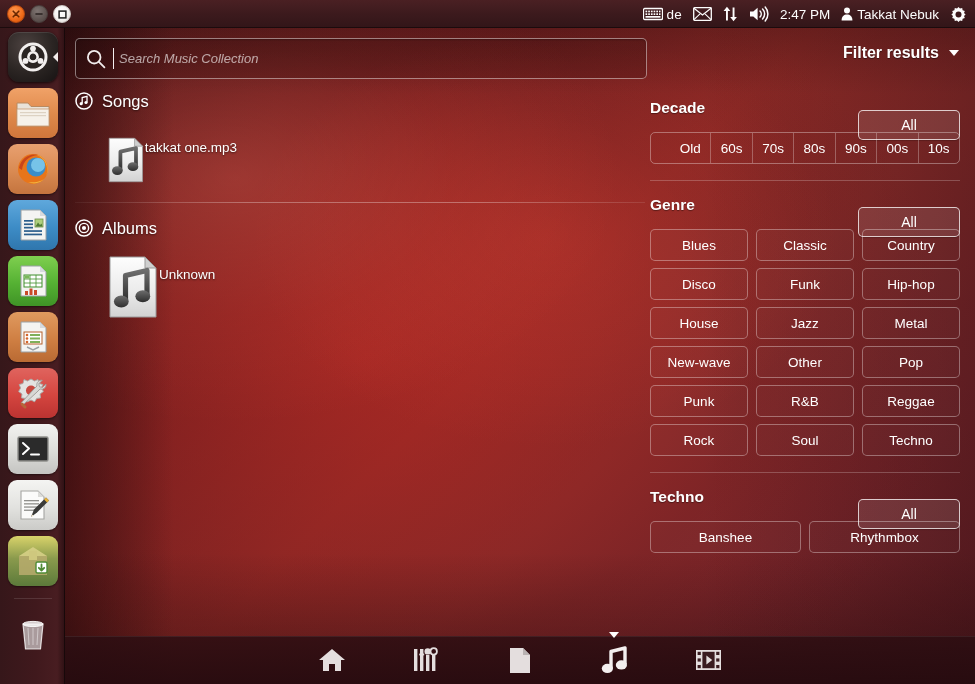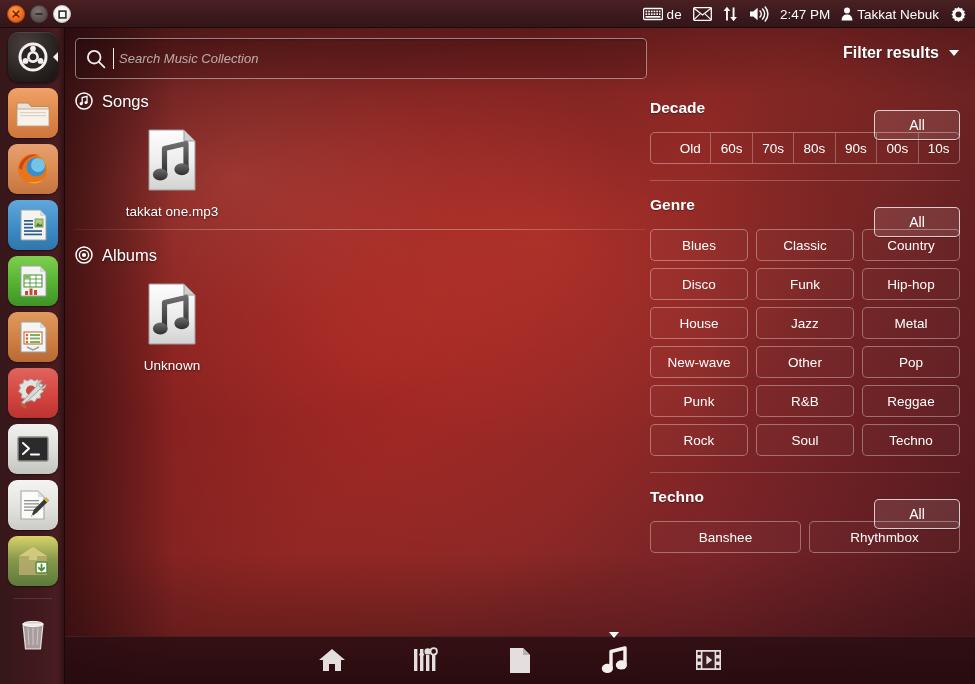--- a/index.html
+++ b/index.html
@@ -191,21 +191,21 @@
     text-shadow: 0 1px 2px rgba(0,0,0,0.5);
   }
   .group-sep {
     height: 1px;
     background: linear-gradient(to right, rgba(255,255,255,0.05) 0%, rgba(255,255,255,0.30) 30%, rgba(255,255,255,0.32) 70%, rgba(255,255,255,0.10) 100%);
     margin: 10px 0 0 0;
   }
   .tile-row { display: flex; padding-top: 14px; }
   .tile {
     width: 130px;
-    display: flex; flex-direction: column; align-items: center;
+    display: flex; flex-direction: row; align-items: flex-start;
     cursor: pointer;
     margin-left: 32px;
   }
   .tile-icon { width: 52px; height: 64px; }
   .tile-label {
     margin-top: 12px;
     font-size: 13.5px; color: #ffffff;
     text-shadow: 0 1px 2px rgba(0,0,0,0.55);
     text-align: center;
     white-space: nowrap;
@@ -220,21 +220,21 @@
   .filter-top {
     display: flex; align-items: center; justify-content: space-between;
     height: 40px;
   }
   .filter-name {
     font-size: 15.5px; font-weight: bold; color: #ffffff;
     text-shadow: 0 1px 1px rgba(0,0,0,0.4);
   }
   .all-btn {
     min-width: 44px; height: 28px;
-    padding: 0 20px;
+    padding: 0 28px;
     border: 1px solid rgba(255,255,255,0.75);
     border-radius: 5px;
     background: rgba(255,255,255,0.10);
     color: #ffffff; font-size: 14px;
     display: flex; align-items: center; justify-content: center;
     cursor: pointer;
     box-shadow: 0 1px 1px rgba(0,0,0,0.2);
     margin-top: 34px;
   }
   

